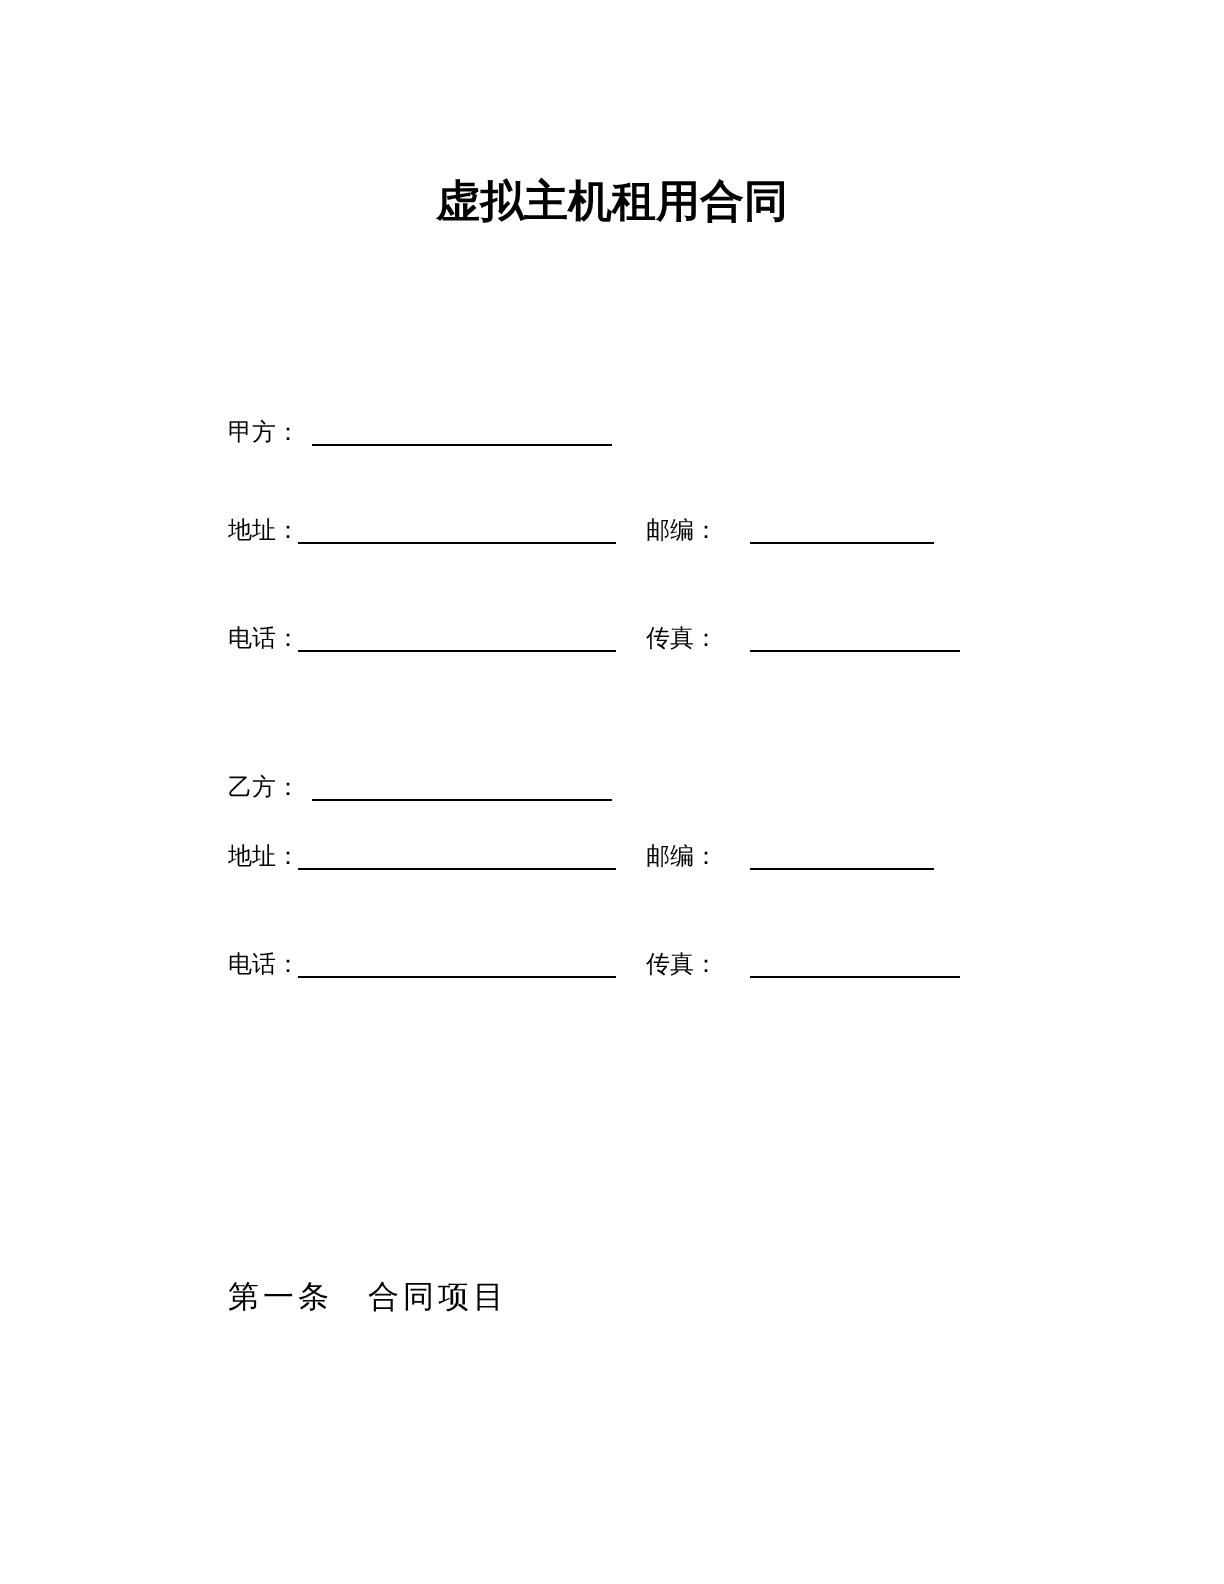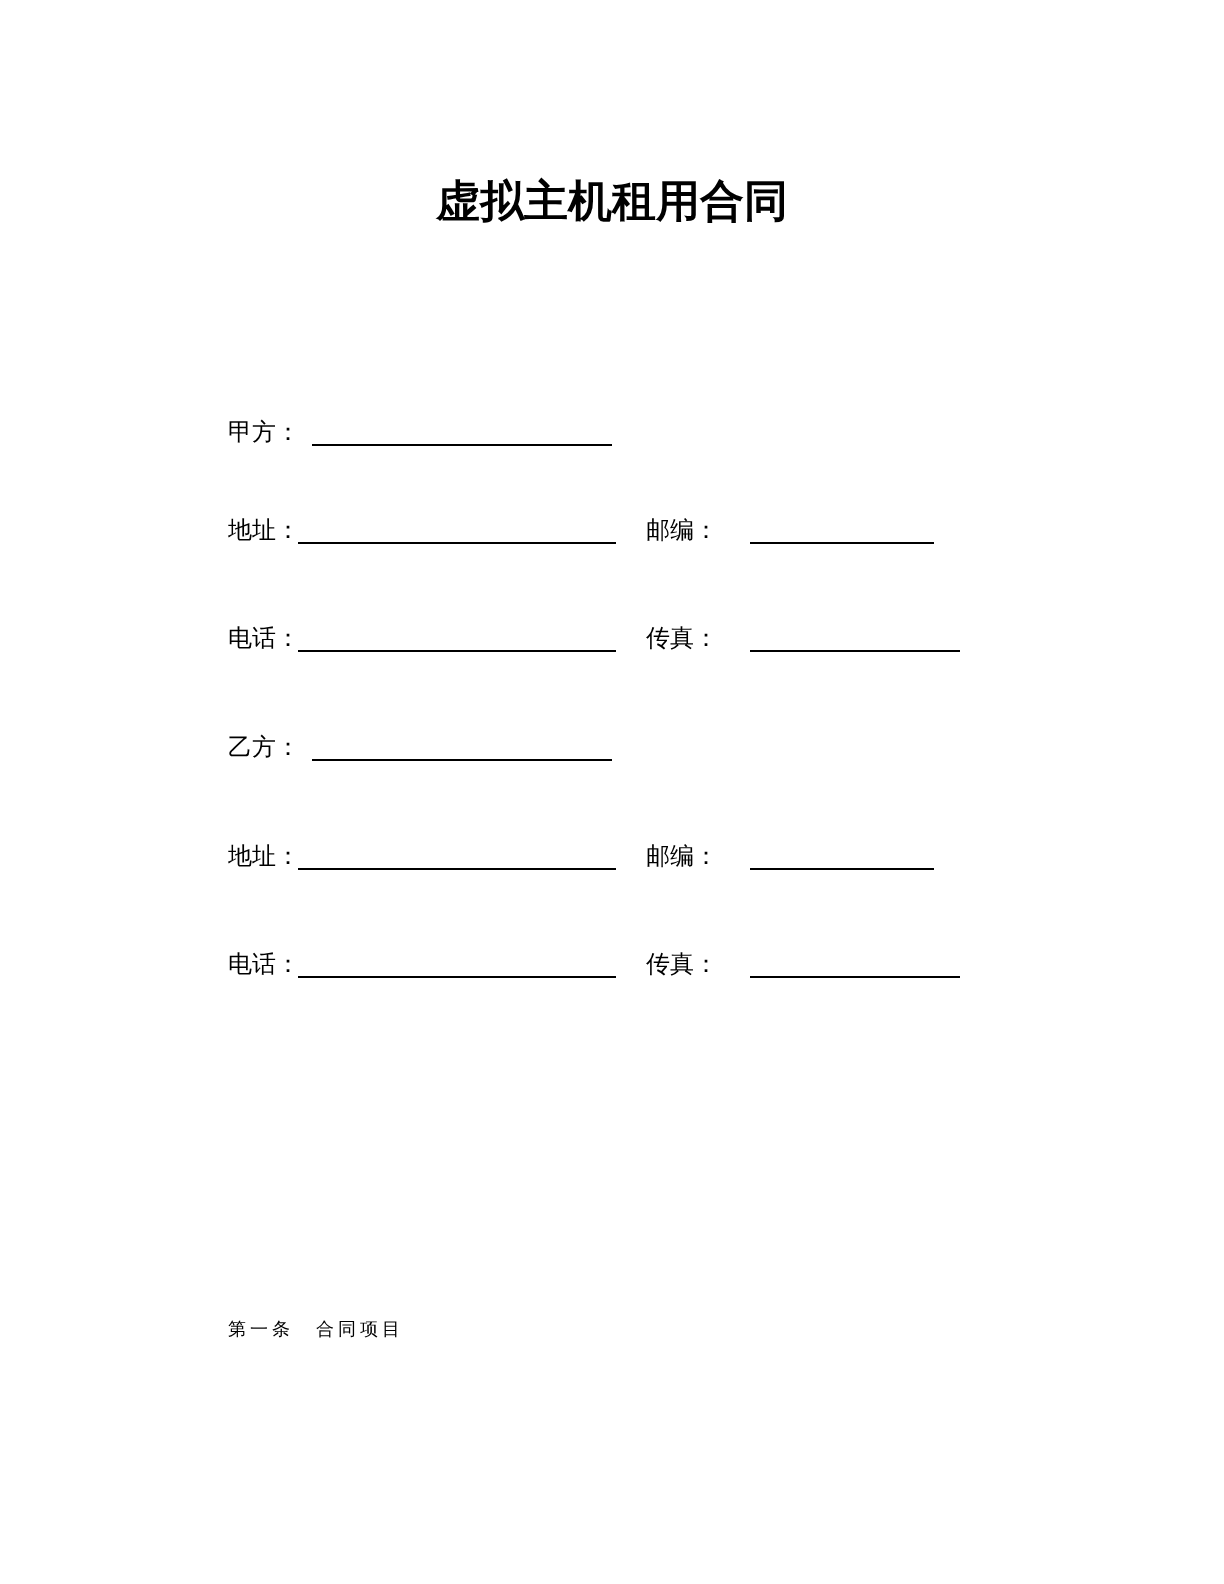--- a/index.html
+++ b/index.html
@@ -33,21 +33,21 @@
     position: absolute;
     left: 228px;
     width: 816px;
     height: 34px;
     font-size: 24px;
     line-height: 34px;
   }
   .row-1 { top: 403px; margin-top: 12px; }
   .row-2 { top: 513px; }
   .row-3 { top: 621px; }
-  .row-4 { top: 730px; font-family: Liberation Serif, serif; }
+  .row-4 { top: 770px; font-family: Liberation Serif, serif; }
   .row-5 { top: 839px; }
   .row-6 { top: 947px; }
   .f-label {
     position: absolute;
     top: 0;
     left: 0;
     white-space: pre;
   }
   .f-label.second { left: 418px; }
   .fill-line {
@@ -67,22 +67,22 @@
     width: 864px;
     font-size: 24px;
     line-height: 54px;
     text-align: justify;
     text-indent: 48px;
     letter-spacing: 0px;
   }
   .clause {
     position: absolute;
     left: 228px;
-    top: 1312px;
-    font-size: 18px;
+    top: 1280px;
+    font-size: 31px;
     line-height: 34px;
     letter-spacing: 4px;
     white-space: pre;
   }
 </style>
 </head>
 <body>
 
 <div class="page">
 

